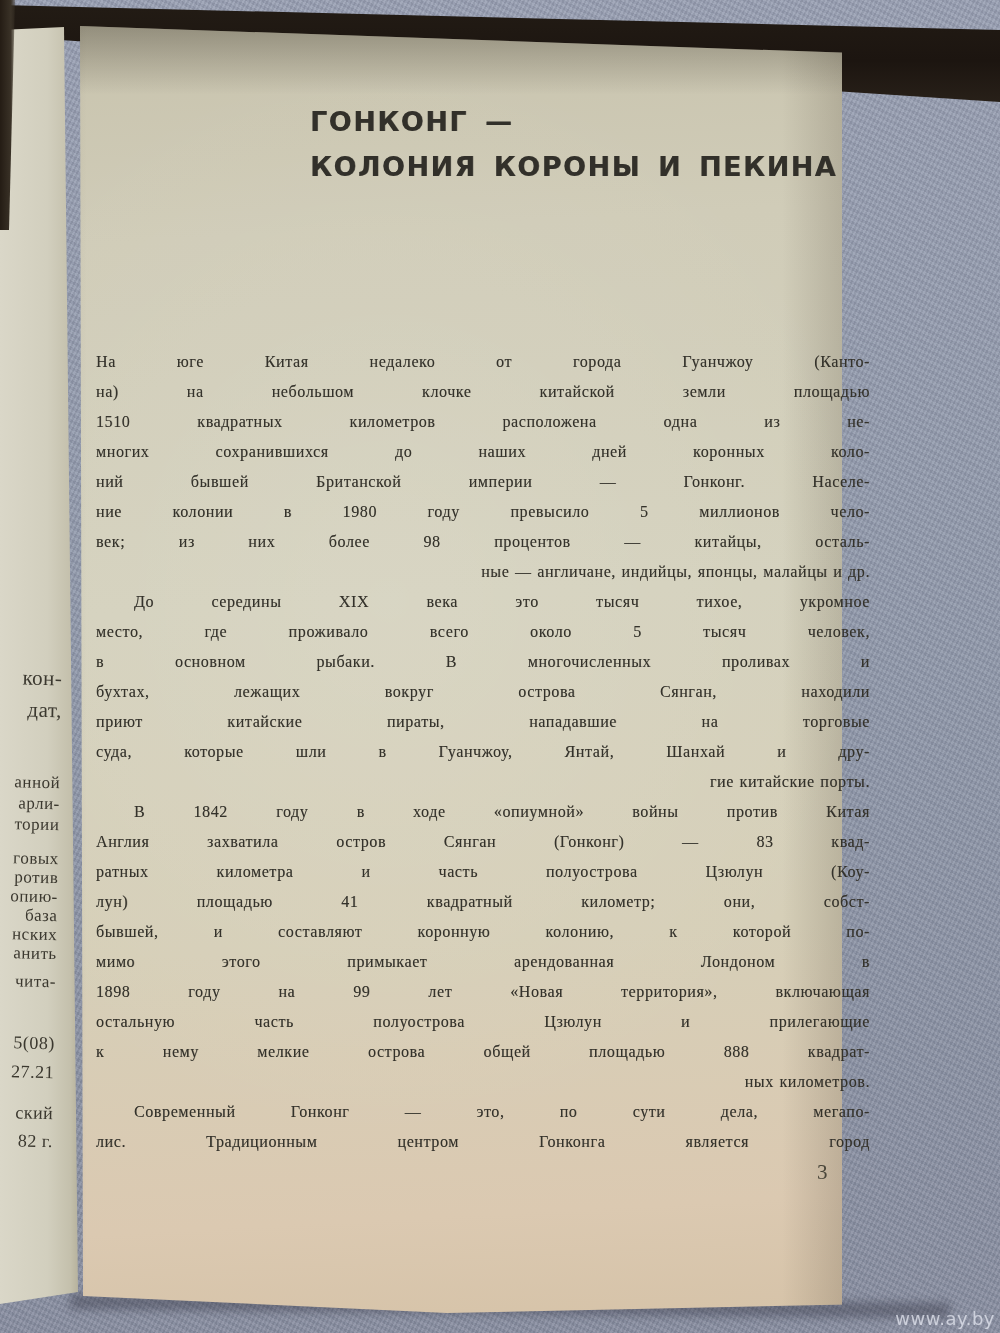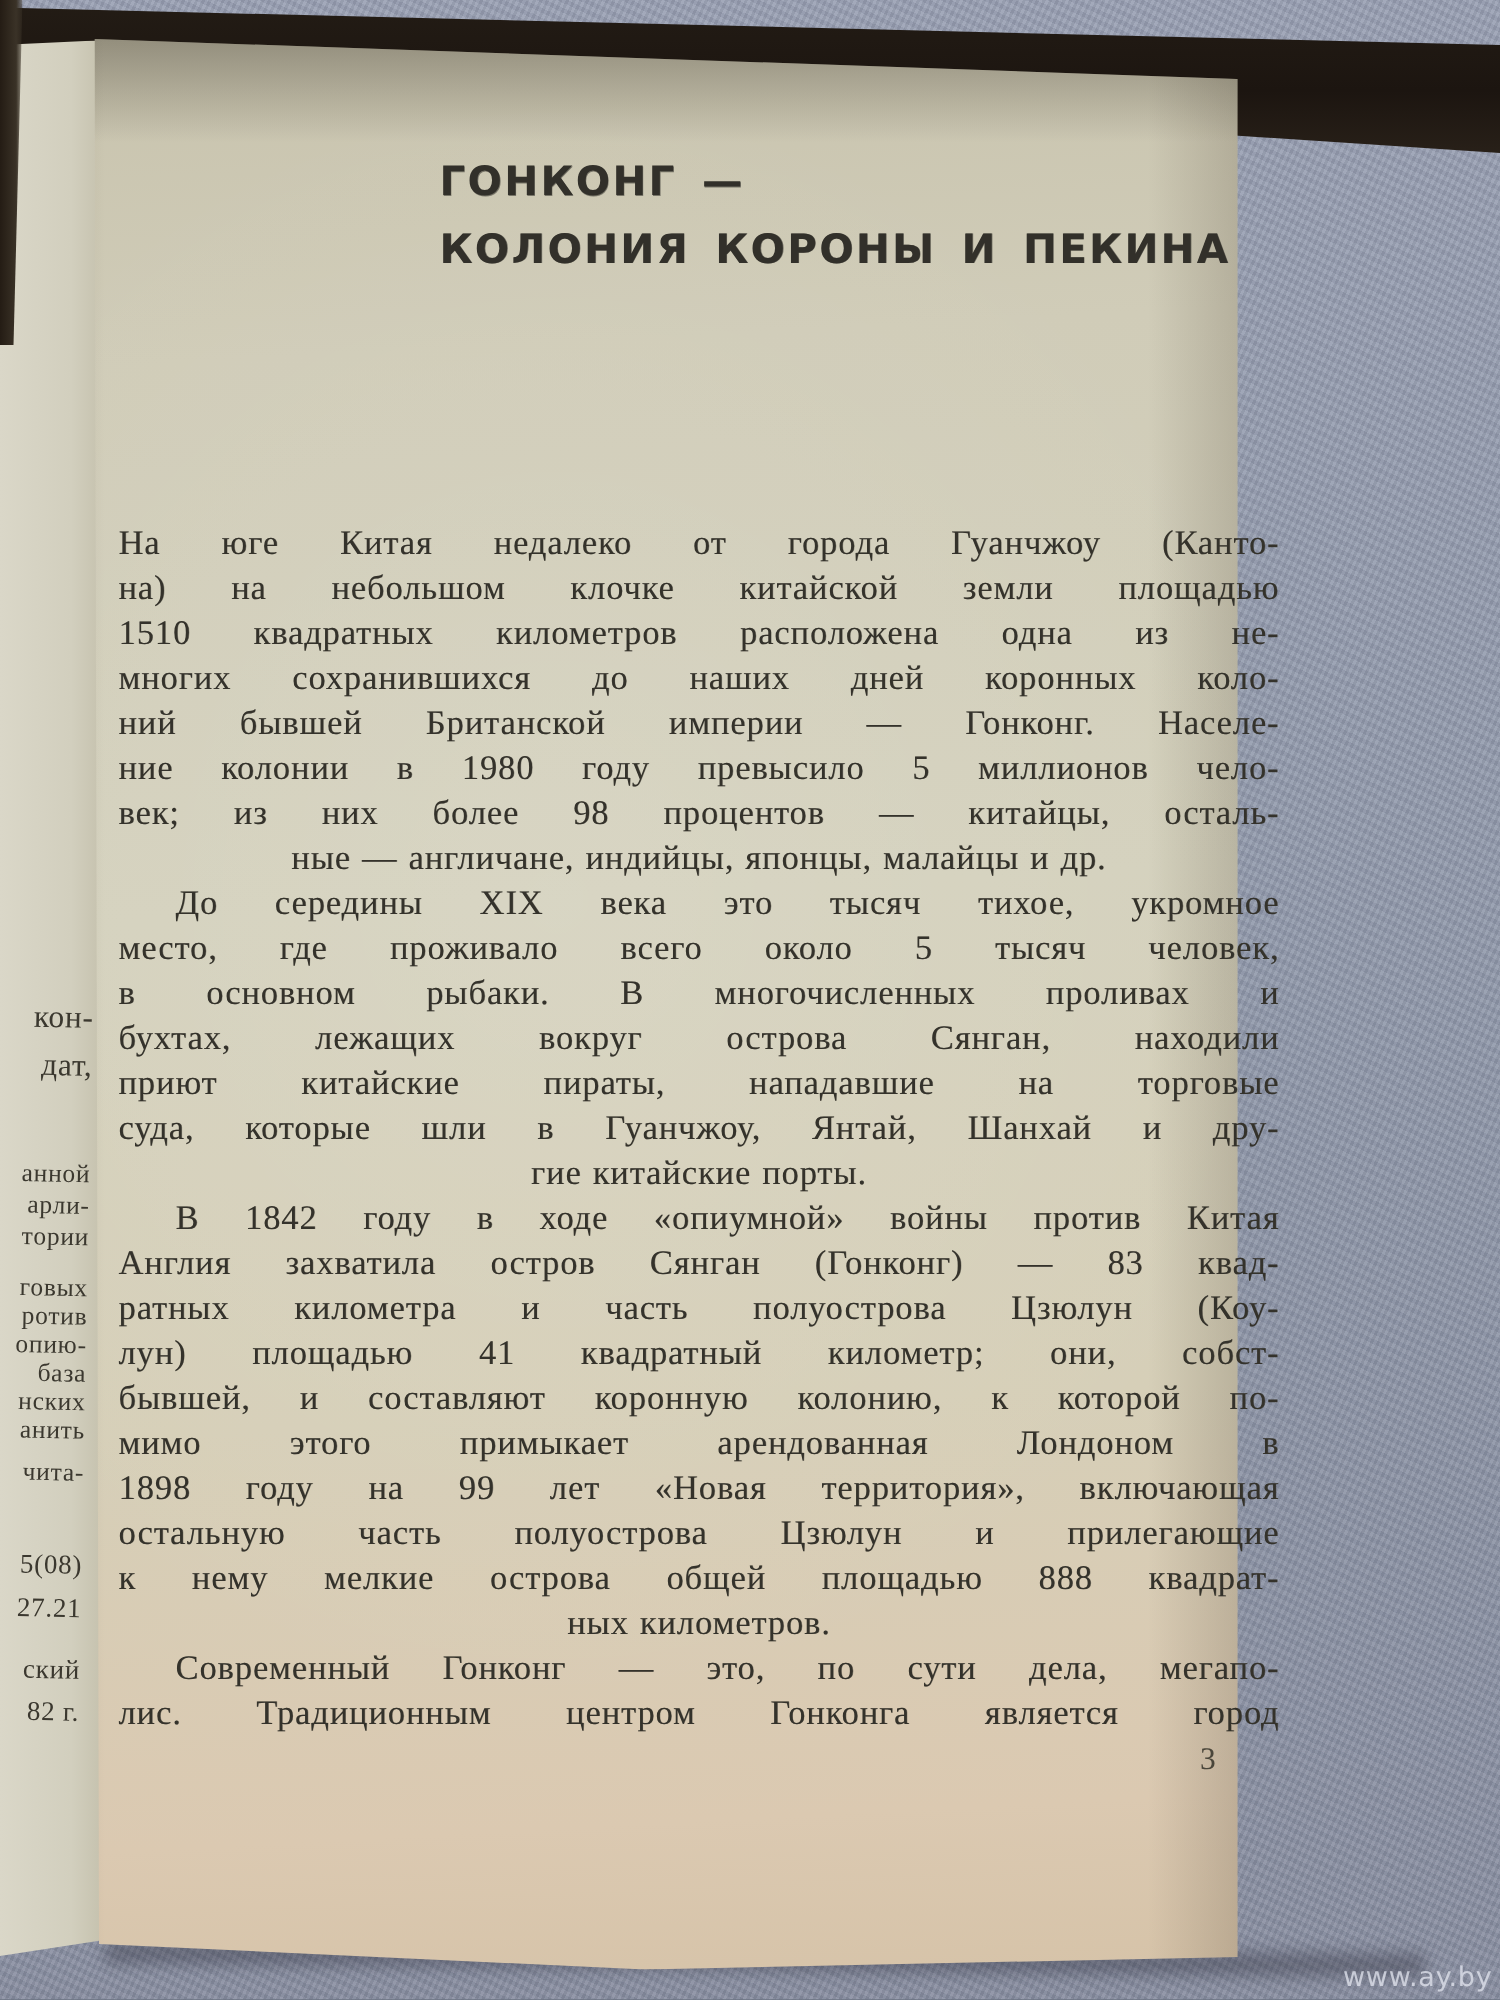--- a/index.html
+++ b/index.html
@@ -34,21 +34,21 @@
     position:absolute;left:0;top:0;width:64px;height:1333px;
     transform:rotate(1.2deg);transform-origin:0 700px;
     color:#3b382f;
   }
   .left-frags .frag{
     position:absolute;right:2px;white-space:nowrap;text-align:right;
     letter-spacing:0.5px;
   }
   
   .page{
-    position:absolute;left:0;top:0;width:825px;height:1333px;z-index:3;
+    position:absolute;left:17px;top:0;width:825px;height:1333px;z-index:3;
     background:
       radial-gradient(90% 60% at 45% 45%, rgba(255,255,255,0.10), rgba(255,255,255,0) 70%),
       linear-gradient(177deg,#c7c2ac 0%, #d0ccb8 18%, #d4d1bd 45%, #d6cfb8 70%, #dbc9b1 90%, #d5c2a7 100%);
     clip-path:polygon(63px 26px, 893px 55px, 963px 93px, 950px 1302px, 430px 1313px, 66px 1296px);
   }
   .page::before{ 
     content:"";position:absolute;inset:0;
     background:
       linear-gradient(90deg, rgba(50,38,24,0.38) 0px, rgba(50,38,24,0.12) 34px, rgba(50,38,24,0) 70px),
       linear-gradient(180deg, rgba(25,20,12,0.30) 26px, rgba(25,20,12,0) 95px),
@@ -57,25 +57,25 @@
   }
   .title-block{
     position:absolute;left:293px;top:99px;z-index:4;
     font-family:"DejaVu Sans", sans-serif;font-weight:bold;
     font-size:27px;line-height:45px;letter-spacing:1.5px;word-spacing:6px;
     color:#32302a;text-shadow:0.4px 0.4px 0 rgba(50,48,42,0.55);
     white-space:nowrap;
   }
   .body-text{
     position:absolute;left:79px;top:347px;width:774px;z-index:4;
-    font-size:23px;line-height:30px;color:#34322b;
+    font-size:16px;line-height:30px;color:#34322b;
     letter-spacing:0.6px;word-spacing:1px;
     text-shadow:0.3px 0.3px 0 rgba(52,50,43,0.4);
   }
-  .body-text .line{height:30px;text-align:center;overflow:visible;}
+  .body-text .line{height:30px;text-align:right;overflow:visible;}
   .body-text .line.just{text-align:justify;text-align-last:justify;}
   .body-text .line.ind{text-indent:38px;}
   .page-number{
     position:absolute;left:800px;top:1160px;z-index:4;
     font-size:21px;color:#4a463a;
   }
   .watermark{
     position:absolute;right:5px;bottom:4px;z-index:6;
     font-family:"DejaVu Sans", sans-serif;font-size:18px;
     color:rgba(228,231,240,0.75);letter-spacing:0.5px;

